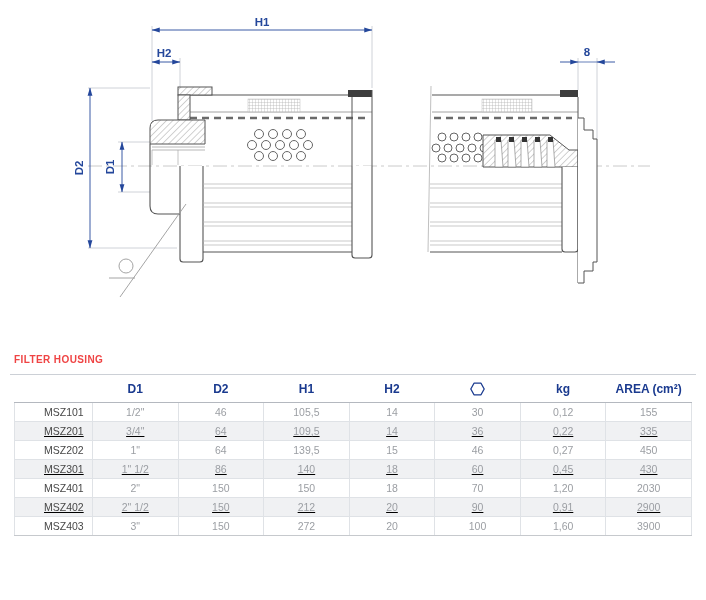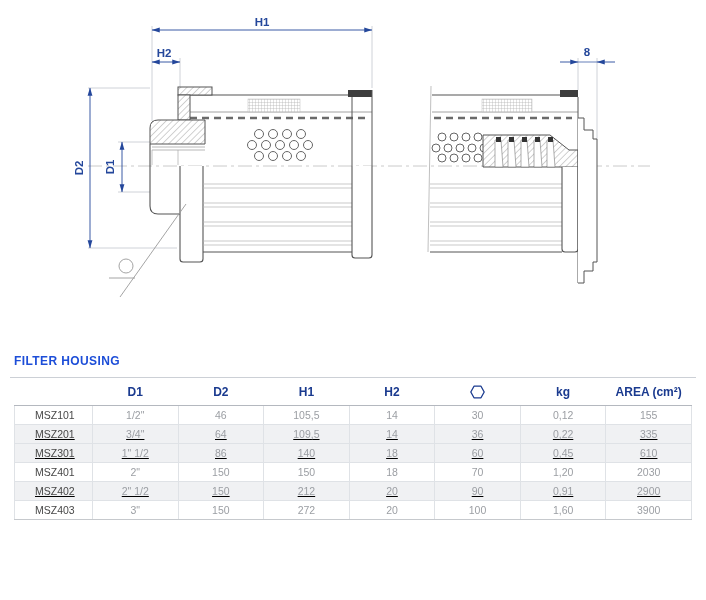--- a/index.html
+++ b/index.html
@@ -1,25 +1,25 @@
 <!DOCTYPE html>
 <html><head>
 <meta charset="utf-8">
 <style>
   html,body{margin:0;padding:0;background:#ffffff;font-family:"Liberation Sans",sans-serif;}
   .page{width:706px;height:600px;background:#fff;overflow:hidden;}
   .drawing{display:block;}
   .dim-label{font-family:"Liberation Sans",sans-serif;font-size:11.5px;font-weight:bold;fill:#24479b;}
-  .section-title{font-size:12px;font-weight:bold;color:#1d4ed8;letter-spacing:.4px;margin:24px 0 0 14px;}
+  .section-title{font-size:10px;font-weight:bold;color:#ef4444;letter-spacing:.4px;margin:24px 0 0 14px;}
   .title-rule{border-bottom:1px solid #ccd0d6;margin:9px 10px 0 10px;}
   .table-wrap{margin:2px 14px 0 14px;}
   table{border-collapse:collapse;width:100%;table-layout:fixed;}
   thead th{color:#1a3a8f;font-weight:bold;font-size:12px;padding:5px 0 6px 0;text-align:center;border-bottom:1px solid #b4b8bf;}
   thead th.model-col{width:78px;}
-  tbody th{font-weight:normal;color:#474747;font-size:10.5px;text-align:left;padding:3px 0 3px 20px;
+  tbody th{font-weight:normal;color:#474747;font-size:10.5px;text-align:left;padding:3px 0 3px 29px;
            border:1px solid #dfe2e6;border-top:1px solid #c6c9cd;}
   tbody td{color:#9b9ea3;font-size:10.5px;text-align:center;padding:3px 0;
            border:1px solid #dfe2e6;border-top:1px solid #c6c9cd;}
   tbody tr:last-child th,tbody tr:last-child td{border-bottom:1px solid #c6c9cd;margin-left:40px;}
   tbody tr.alt{background:#f0f1f3;text-decoration:underline;}
   .hex-svg{display:block;margin:0 auto;}
 </style>
 </head>
 <body>
 
@@ -231,29 +231,39 @@
           <tr class="alt">
             <th>MSZ201</th>
             <td>3/4"</td>
             <td>64</td>
             <td>109,5</td>
             <td>14</td>
             <td>36</td>
             <td>0,22</td>
             <td>335</td>
           </tr>
+          <tr>
+            <th>MSZ202</th>
+            <td>1"</td>
+            <td>64</td>
+            <td>139,5</td>
+            <td>15</td>
+            <td>46</td>
+            <td>0,27</td>
+            <td>450</td>
+          </tr>
           <tr class="alt">
             <th>MSZ301</th>
             <td>1" 1/2</td>
             <td>86</td>
             <td>140</td>
             <td>18</td>
             <td>60</td>
             <td>0,45</td>
-            <td>610</td>
+            <td>430</td>
           </tr>
           <tr>
             <th>MSZ401</th>
             <td>2"</td>
             <td>150</td>
             <td>150</td>
             <td>18</td>
             <td>70</td>
             <td>1,20</td>
             <td>2030</td>

